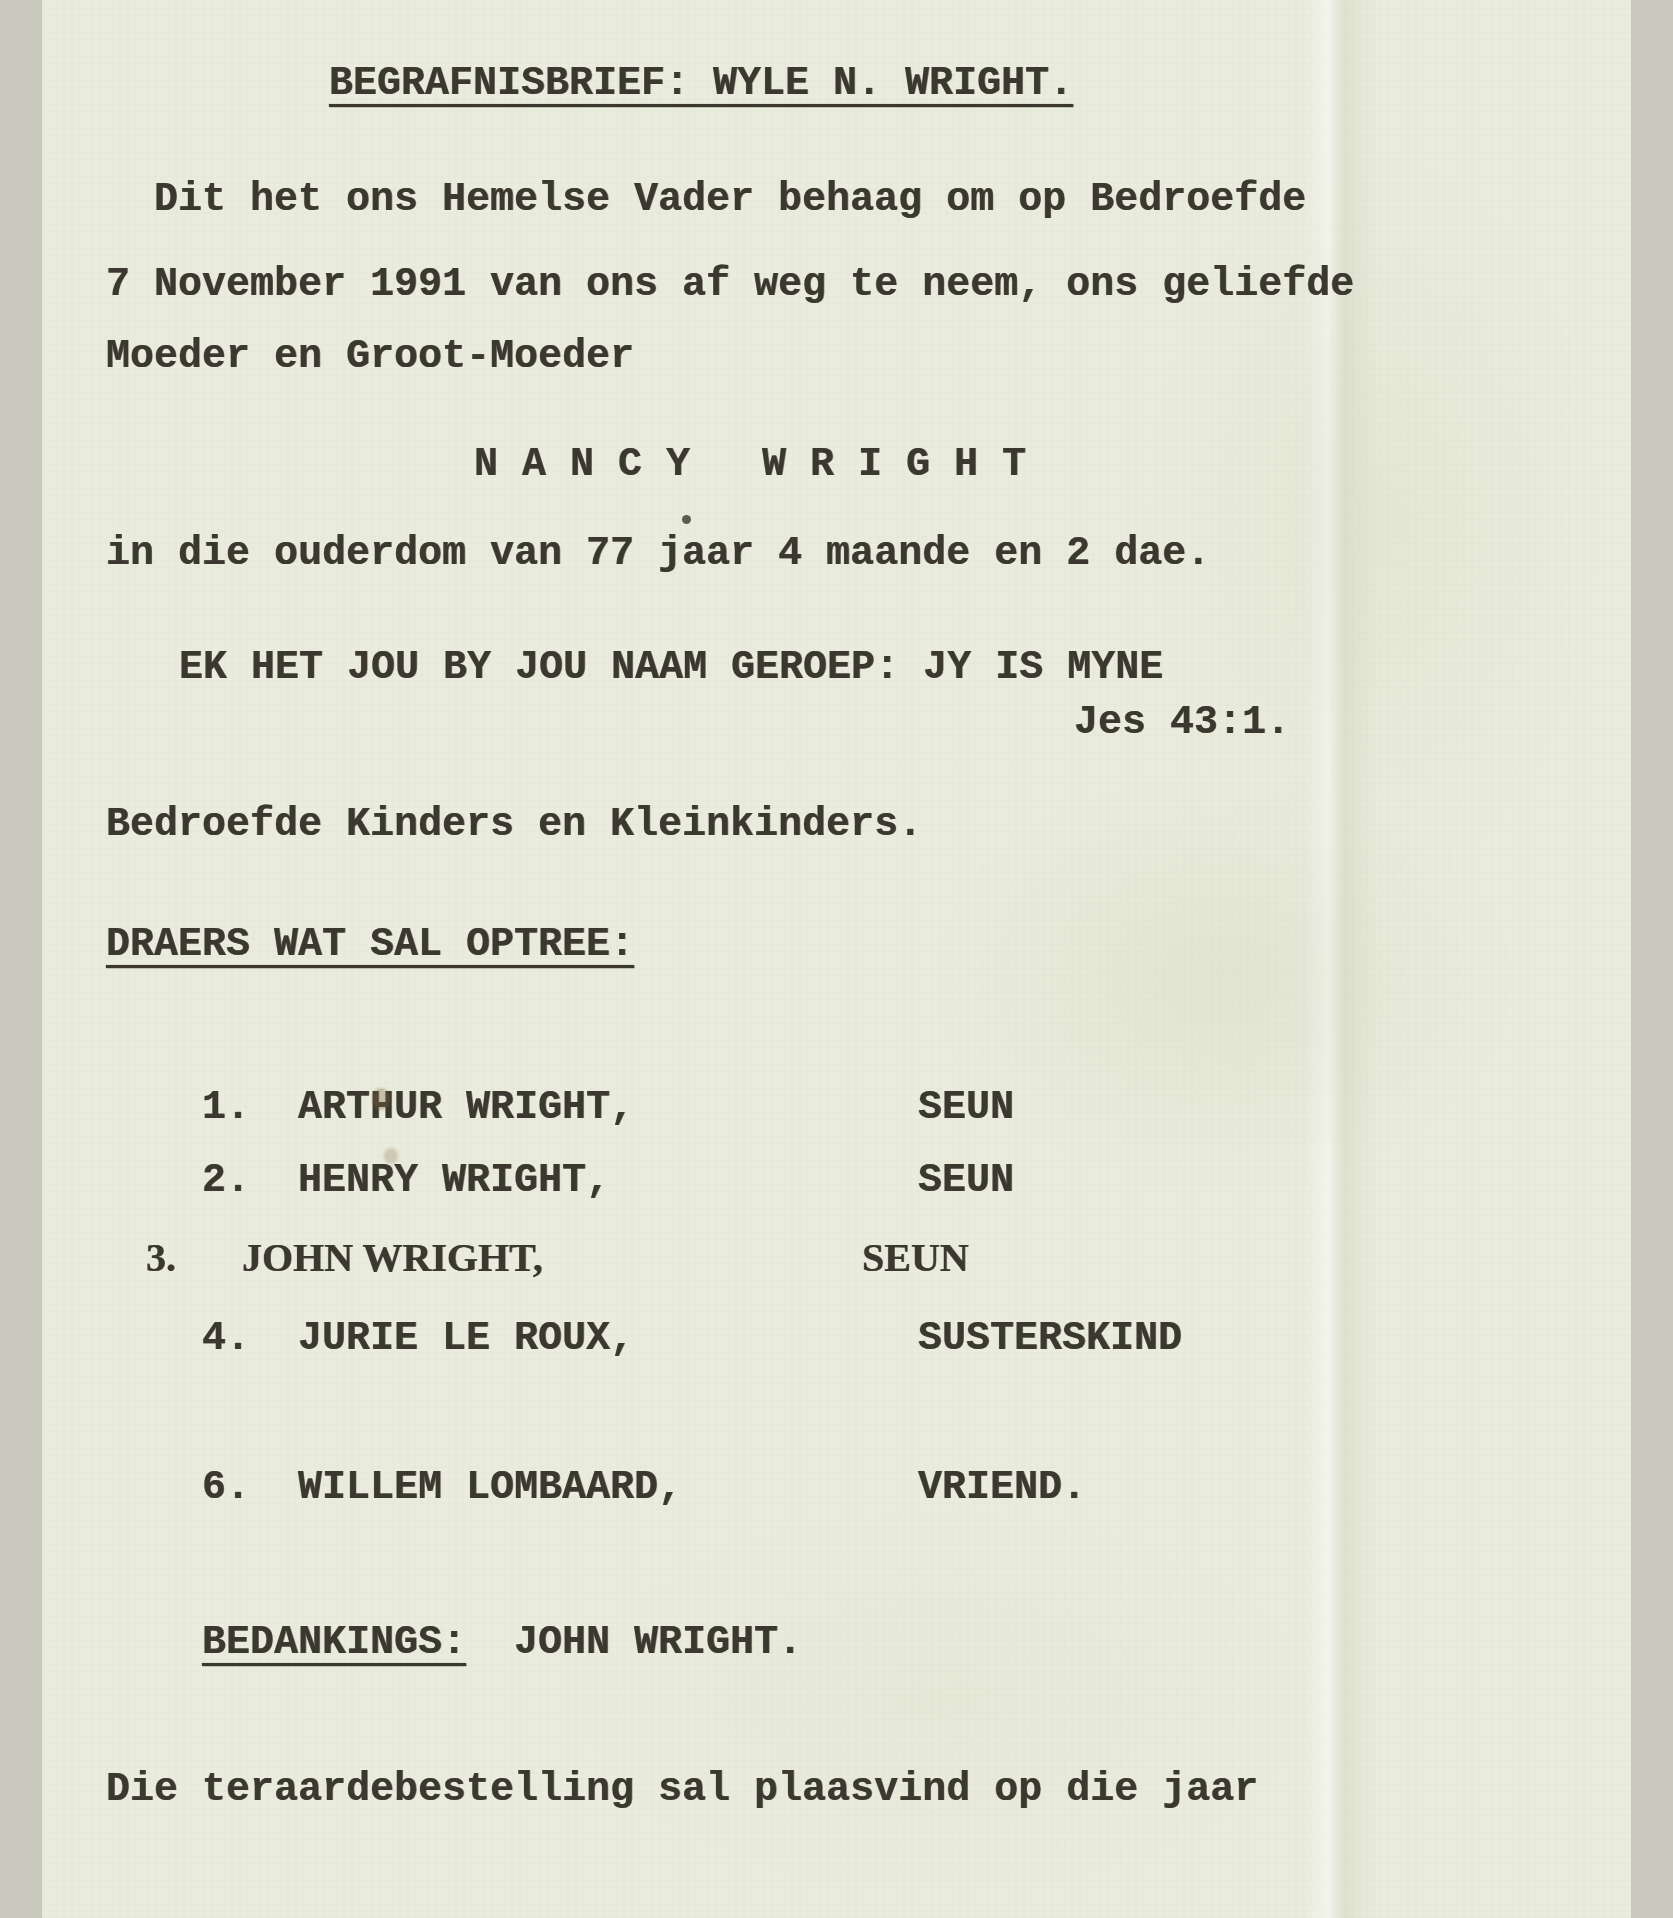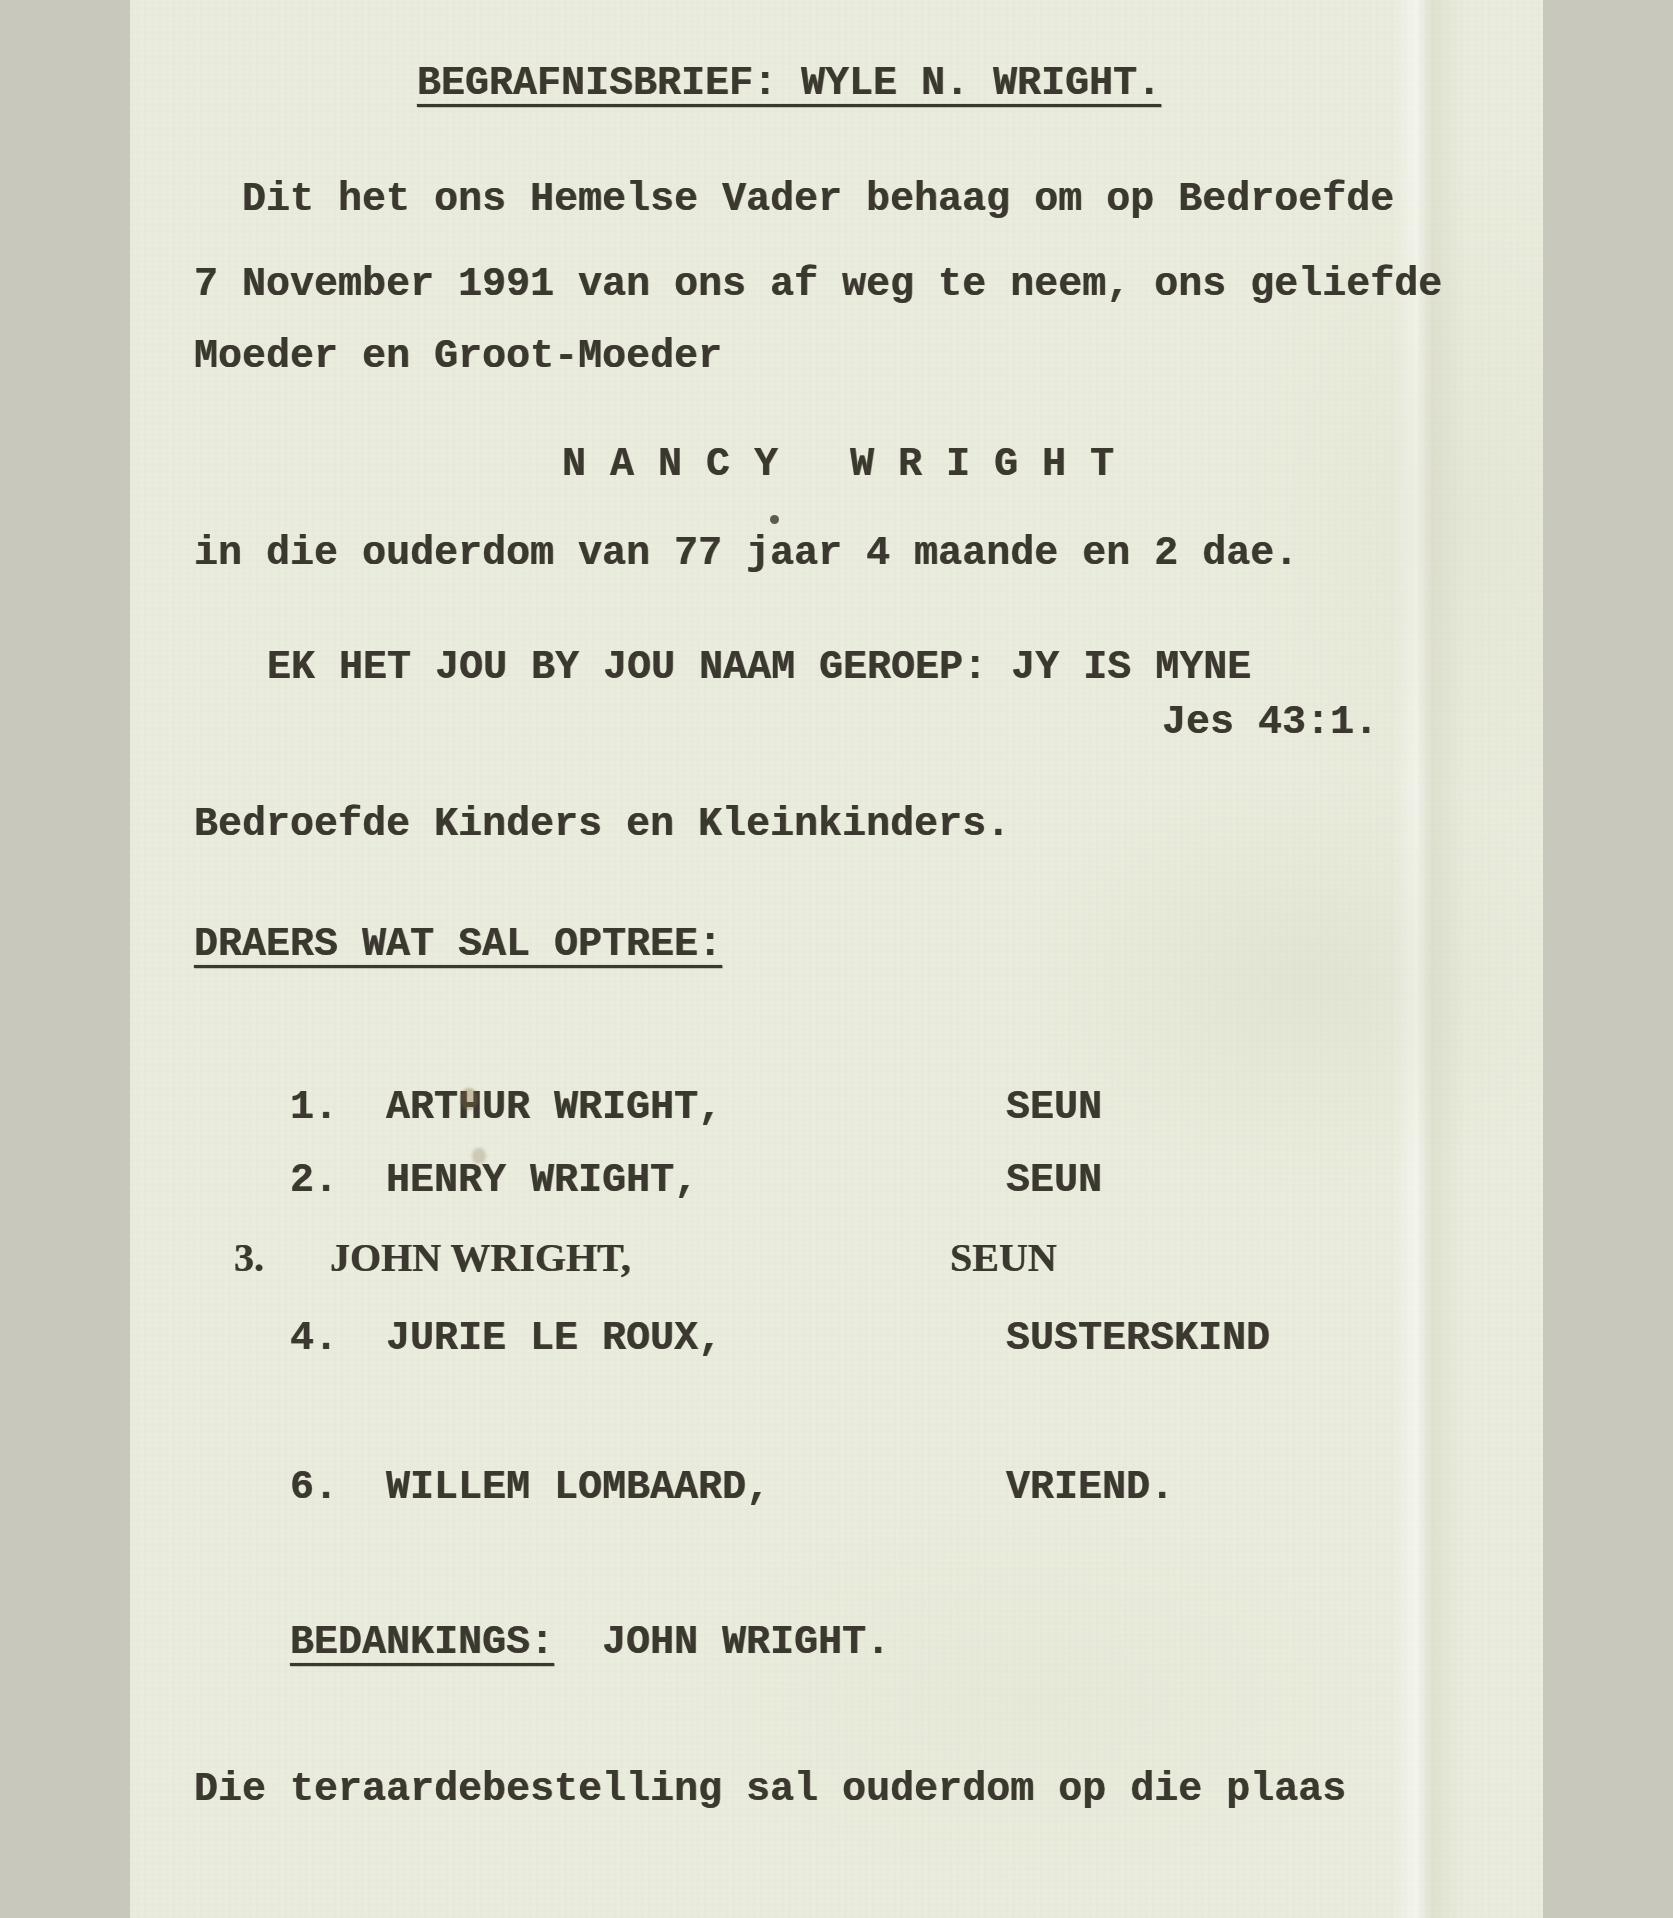--- a/index.html
+++ b/index.html
@@ -2,21 +2,21 @@
 <html><head>
 <meta charset="utf-8">
 <style>
   html, body {
     margin: 0;
     padding: 0;
     background: #c8c9bc;
   }
   .page {
     position: relative;
-    width: 1413px;
+    width: 1589px;
     height: 1918px;
     margin: 0 auto;
     overflow: hidden;
     background-color: #eaecdd;
     background-image:
       radial-gradient(ellipse 420px 300px at 1180px 980px, rgba(198,202,176,0.22), transparent 70%),
       radial-gradient(ellipse 320px 520px at 1330px 520px, rgba(205,206,182,0.18), transparent 72%),
       radial-gradient(ellipse 500px 260px at 900px 1700px, rgba(210,211,190,0.15), transparent 75%),
       linear-gradient(90deg, transparent 0px, transparent 1262px, rgba(255,255,255,0.45) 1286px, rgba(200,201,180,0.30) 1302px, transparent 1336px),
       repeating-linear-gradient(0deg, rgba(90,95,70,0.012) 0 2px, transparent 2px 6px),
@@ -121,20 +121,20 @@
 
 
   <div class="line" style="left:64px; top:1416px;">
     <span class="bearer-num">6.</span><span class="bearer-name">WILLEM LOMBAARD,</span><span>VRIEND.</span>
   </div>
 
   <div class="line" style="left:64px; top:1571px;">
     <span class="u-label">BEDANKINGS:</span><span class="thanks-value">JOHN WRIGHT.</span>
   </div>
 
-  <div class="line" style="left:64px; top:1766px;">Die teraardebestelling sal ouderdom op die plaas</div>
+  <div class="line" style="left:64px; top:1766px;">Die teraardebestelling sal plaasvind op die jaar</div>
 
 
   <div class="speck speck-1"></div>
   <div class="speck speck-2"></div>
   <div class="speck speck-3"></div>
 
 </div>
 
 </body></html>

